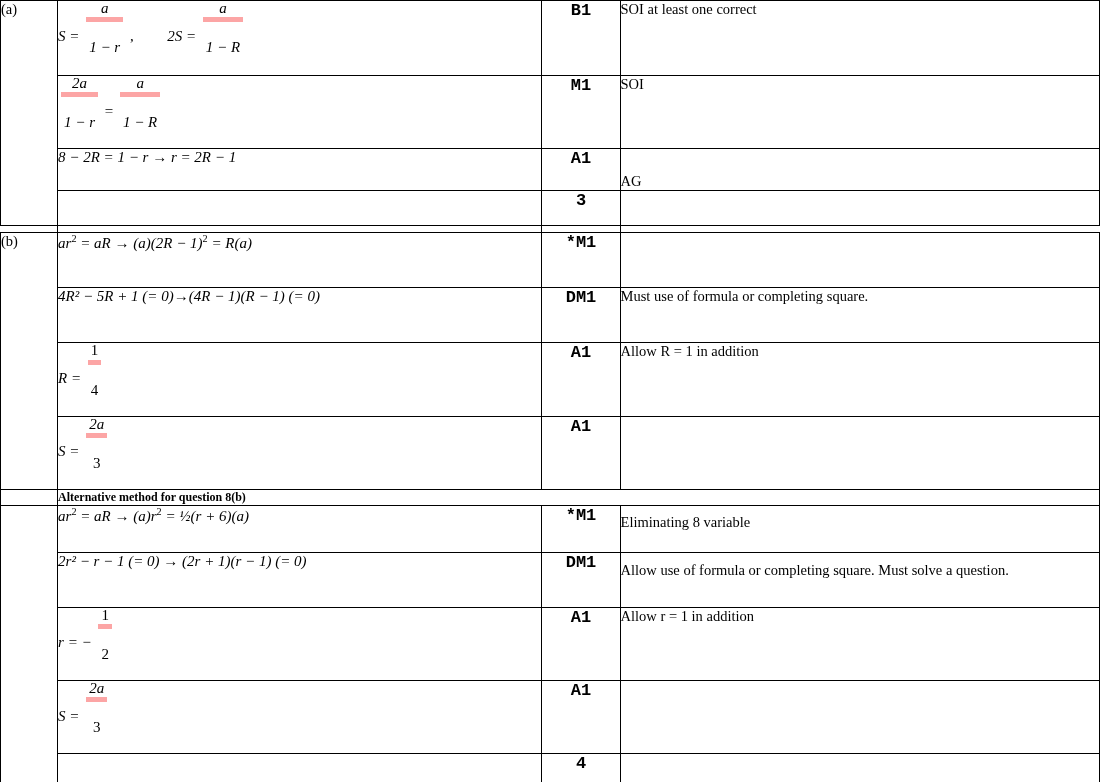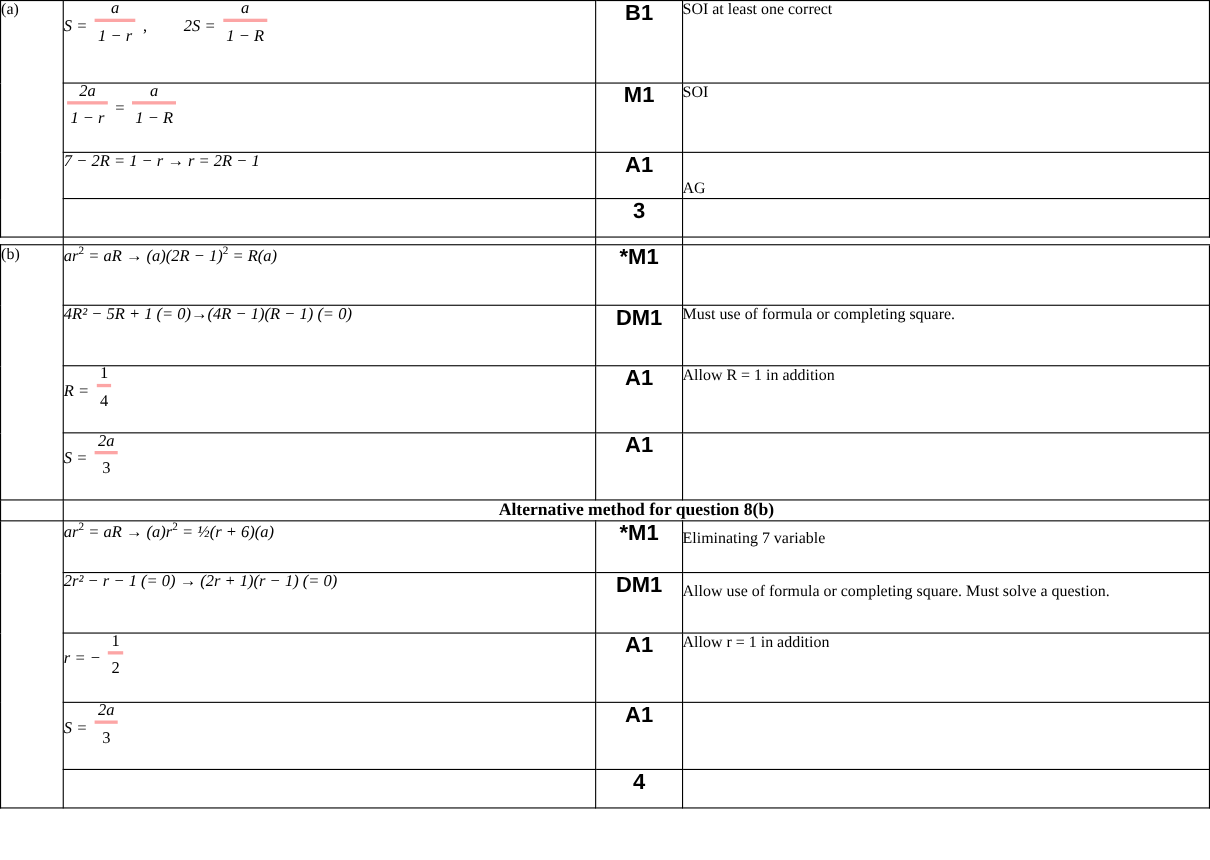--- a/index.html
+++ b/index.html
@@ -45,35 +45,34 @@
     padding: 6px 0 0 6px;
   }
   td.part.blank { border-right: 1px solid #000; }
   td.work {
     padding: 8px 10px 8px 12px;
     font-size: 15px;
   }
   td.mark {
     text-align: center;
     font-weight: bold;
-    font-size: 20px;
+    font-size: 17px;
     padding: 8px 6px 0 6px;
-    font-family: Liberation Sans, sans-serif;
+    font-family: Liberation Mono, monospace;
   }
   td.note {
     padding: 14px 8px 6px 8px;
     font-size: 14.5px;
     border-right: none;
   }
   td.note.top { padding-top: 24px; }
   .alt-header {
     font-weight: bold;
-    font-size: 16px;
+    font-size: 12px;
     padding: 7px 0 6px 12px;
-    text-align: center;
   }
   
   tr.spacer td {
     border: none;
     height: 6px;
     padding: 0;
   }
   tr.spacer td.divline {
     border-top: 1px solid #000;
     border-bottom: 1px solid #000;
@@ -90,21 +89,21 @@
   .up { font-style: normal; }
   .frac {
     display: inline-block;
     vertical-align: middle;
     text-align: center;
     margin: 0 3px;
     position: relative;
     top: -1px;
   }
   .frac .num { display: block; padding: 0 3px; line-height: 1.15; }
-  .frac .den { display: block; border-top: 3px solid #fca5a5; padding: 4px 3px; line-height: 1.2; }
+  .frac .den { display: block; border-top: 5px solid #fca5a5; padding: 16px 3px; line-height: 1.2; }
   sup.exp { font-size: 0.68em; vertical-align: super; font-style: normal; }
   .eqsp { display: inline-block; width: 26px; }
   .nowrap { white-space: nowrap; }
   .row-h-1 { height: 74px; }
   .row-h-2 { height: 62px; }
   .row-h-3 { height: 36px; }
   .row-h-4 { height: 34px; }
 </style>
 </head>
 <body>
@@ -142,21 +141,21 @@
         <span class="up">=</span>
         <span class="frac"><span class="num m">a</span><span class="den m">1 − R</span></span>
       </span>
     </td>
     <td class="mark">M1</td>
     <td class="note">SOI</td>
   </tr>
 
   <tr>
     <td class="work row-h-3">
-      <span class="m nowrap">7 − 2R = 1 − r   →   r = 2R − 1</span>
+      <span class="m nowrap">8 − 2R = 1 − r   →   r = 2R − 1</span>
     </td>
     <td class="mark">A1</td>
     <td class="note top">AG</td>
   </tr>
 
   <tr>
     <td class="work row-h-4"></td>
     <td class="mark">3</td>
     <td class="note"></td>
   </tr>
@@ -219,21 +218,21 @@
   <tr>
     <td class="part blank" rowspan="5"></td>
     <td class="work" style="height:46px">
       <span class="m">
         <span>ar</span><sup class="exp">2</sup>
         <span>= aR  →  (a)r</span><sup class="exp">2</sup>
         <span>= ½(r + 6)(a)</span>
       </span>
     </td>
     <td class="mark">*M1</td>
-    <td class="note" style="padding-top:8px">Eliminating 7 variable</td>
+    <td class="note" style="padding-top:8px">Eliminating 8 variable</td>
   </tr>
 
   <tr>
     <td class="work" style="height:54px">
       <span class="m">2r² − r − 1 (= 0) → (2r + 1)(r − 1) (= 0)</span>
     </td>
     <td class="mark">DM1</td>
     <td class="note" style="padding-top:8px;line-height:1.35">Allow use of formula or completing square. Must solve a question.</td>
   </tr>
 

